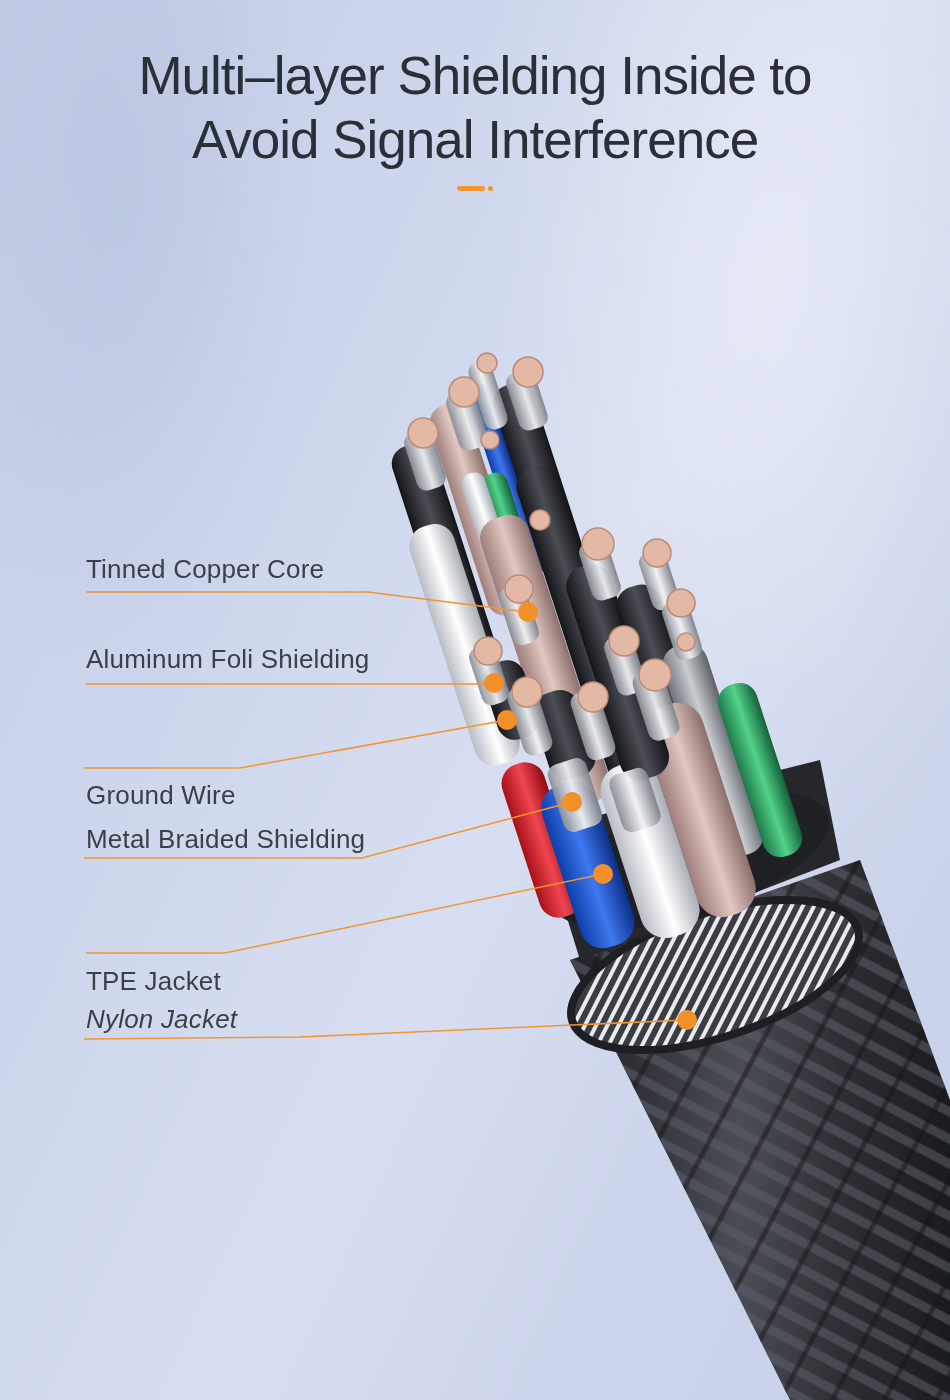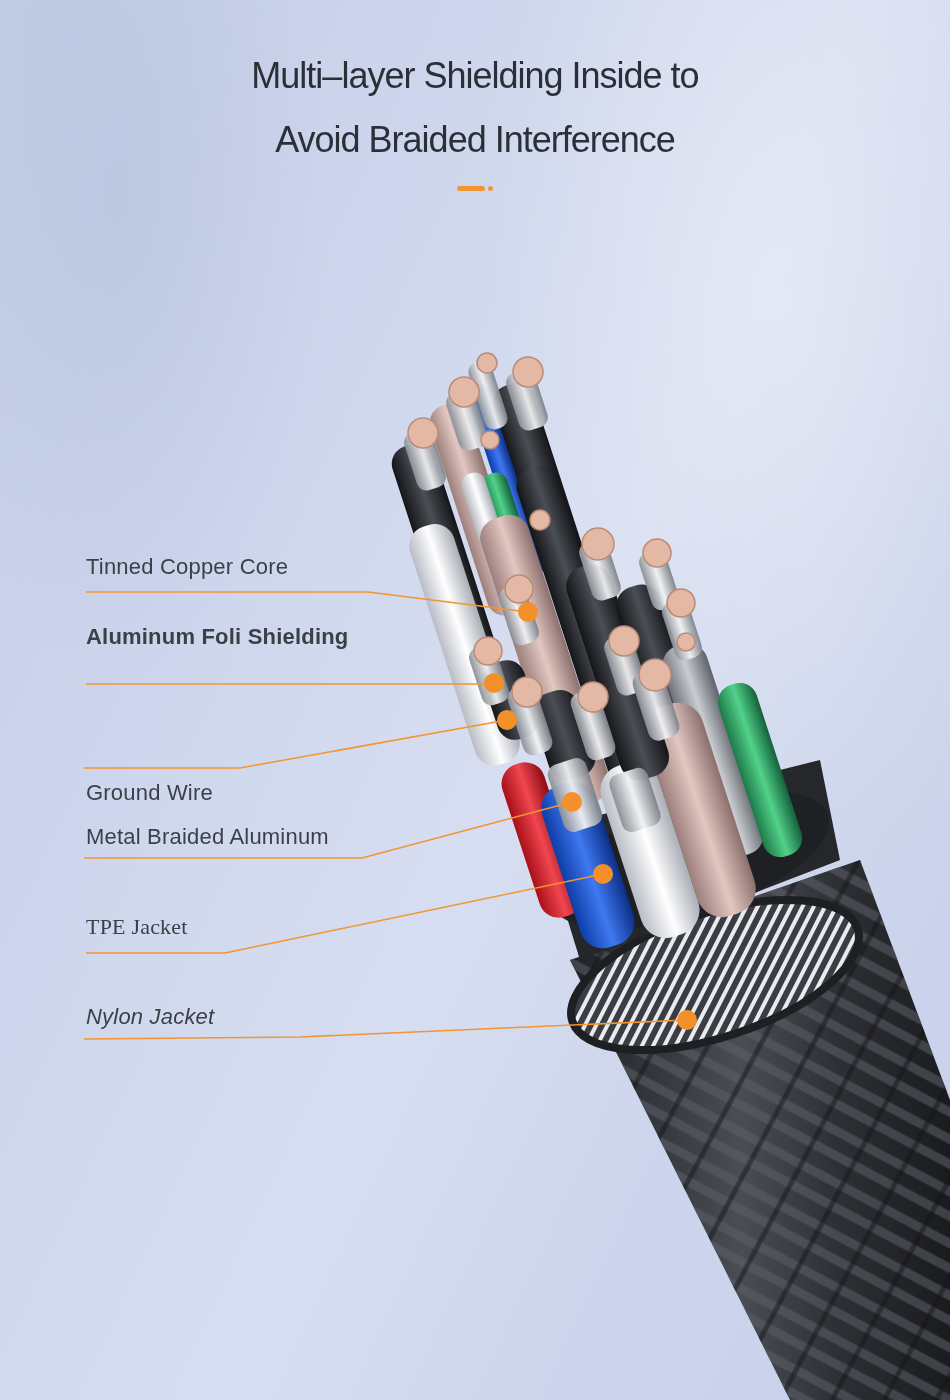--- a/index.html
+++ b/index.html
@@ -9,44 +9,44 @@
     font-family: "Liberation Sans", sans-serif;
   }
   .sheen {
     position:absolute; inset:0; pointer-events:none;
     background:
       radial-gradient(ellipse 420px 900px at 780px 300px, rgba(255,255,255,0.35), rgba(255,255,255,0) 70%),
       radial-gradient(ellipse 300px 700px at 120px 200px, rgba(160,172,205,0.25), rgba(160,172,205,0) 70%);
   }
   .title {
     position:absolute; left:0; top:44px; width:950px; text-align:center;
-    color:#2b2f37; font-size:36px; line-height:64px; letter-spacing:-1px;
+    color:#2b2f37; font-size:53px; line-height:64px; letter-spacing:-1px;
     font-weight:400;
   }
   .title div { white-space:nowrap; }
   .accent {
     position:absolute; top:186px; left:457px; height:5px;
   }
   .accent .bar { position:absolute; left:0; top:0; width:28px; height:5px; border-radius:3px; background:#f39531; }
   .accent .dot { position:absolute; left:31px; top:0; width:5px; height:5px; border-radius:50%; background:#f39531; }
 
   .label {
-    position:absolute; left:86px; color:#3b3f47; font-size:22px; letter-spacing:0.2px;
+    position:absolute; left:86px; color:#3b3f47; font-size:26px; letter-spacing:0.2px;
     white-space:nowrap;
   }
   svg.art { position:absolute; left:0; top:0; }
 </style>
 </head>
 <body>
 
 <div class="sheen"></div>
 
 <div class="title">
   <div>Multi–layer Shielding Inside to</div>
-  <div>Avoid Braided Interference</div>
+  <div>Avoid Signal Interference</div>
 </div>
 
 <div class="accent">
   <span class="bar"></span>
   <span class="dot"></span>
 </div>
 
 <svg class="art" width="950" height="1400" viewBox="0 0 950 1400">
   <defs>
     <linearGradient id="nylon" x1="0" y1="0" x2="1" y2="0">
@@ -190,17 +190,17 @@
     <circle cx="528" cy="612" r="10"></circle>
     <circle cx="494" cy="683" r="10"></circle>
     <circle cx="507" cy="720" r="10"></circle>
     <circle cx="572" cy="802" r="10"></circle>
     <circle cx="603" cy="874" r="10"></circle>
     <circle cx="687" cy="1020" r="10"></circle>
   </g>
 </svg>
 
 <div class="label" style="top:554px;">Tinned Copper Core</div>
-<div class="label" style="top:624px;font-weight:bold;">Aluminum Foli Shielding</div>
+<div class="label" style="top:644px;">Aluminum Foli Shielding</div>
 <div class="label" style="top:734px;margin-top:46px;">Ground Wire</div>
-<div class="label" style="top:824px;">Metal Braided Aluminum</div>
-<div class="label" style="top:914px;font-family:Liberation Serif, serif;">TPE Jacket</div>
+<div class="label" style="top:824px;">Metal Braided Shielding</div>
+<div class="label" style="top:966px;">TPE Jacket</div>
 <div class="label" style="top:1004px;font-style:italic;">Nylon Jacket</div>
 
 </body></html>

